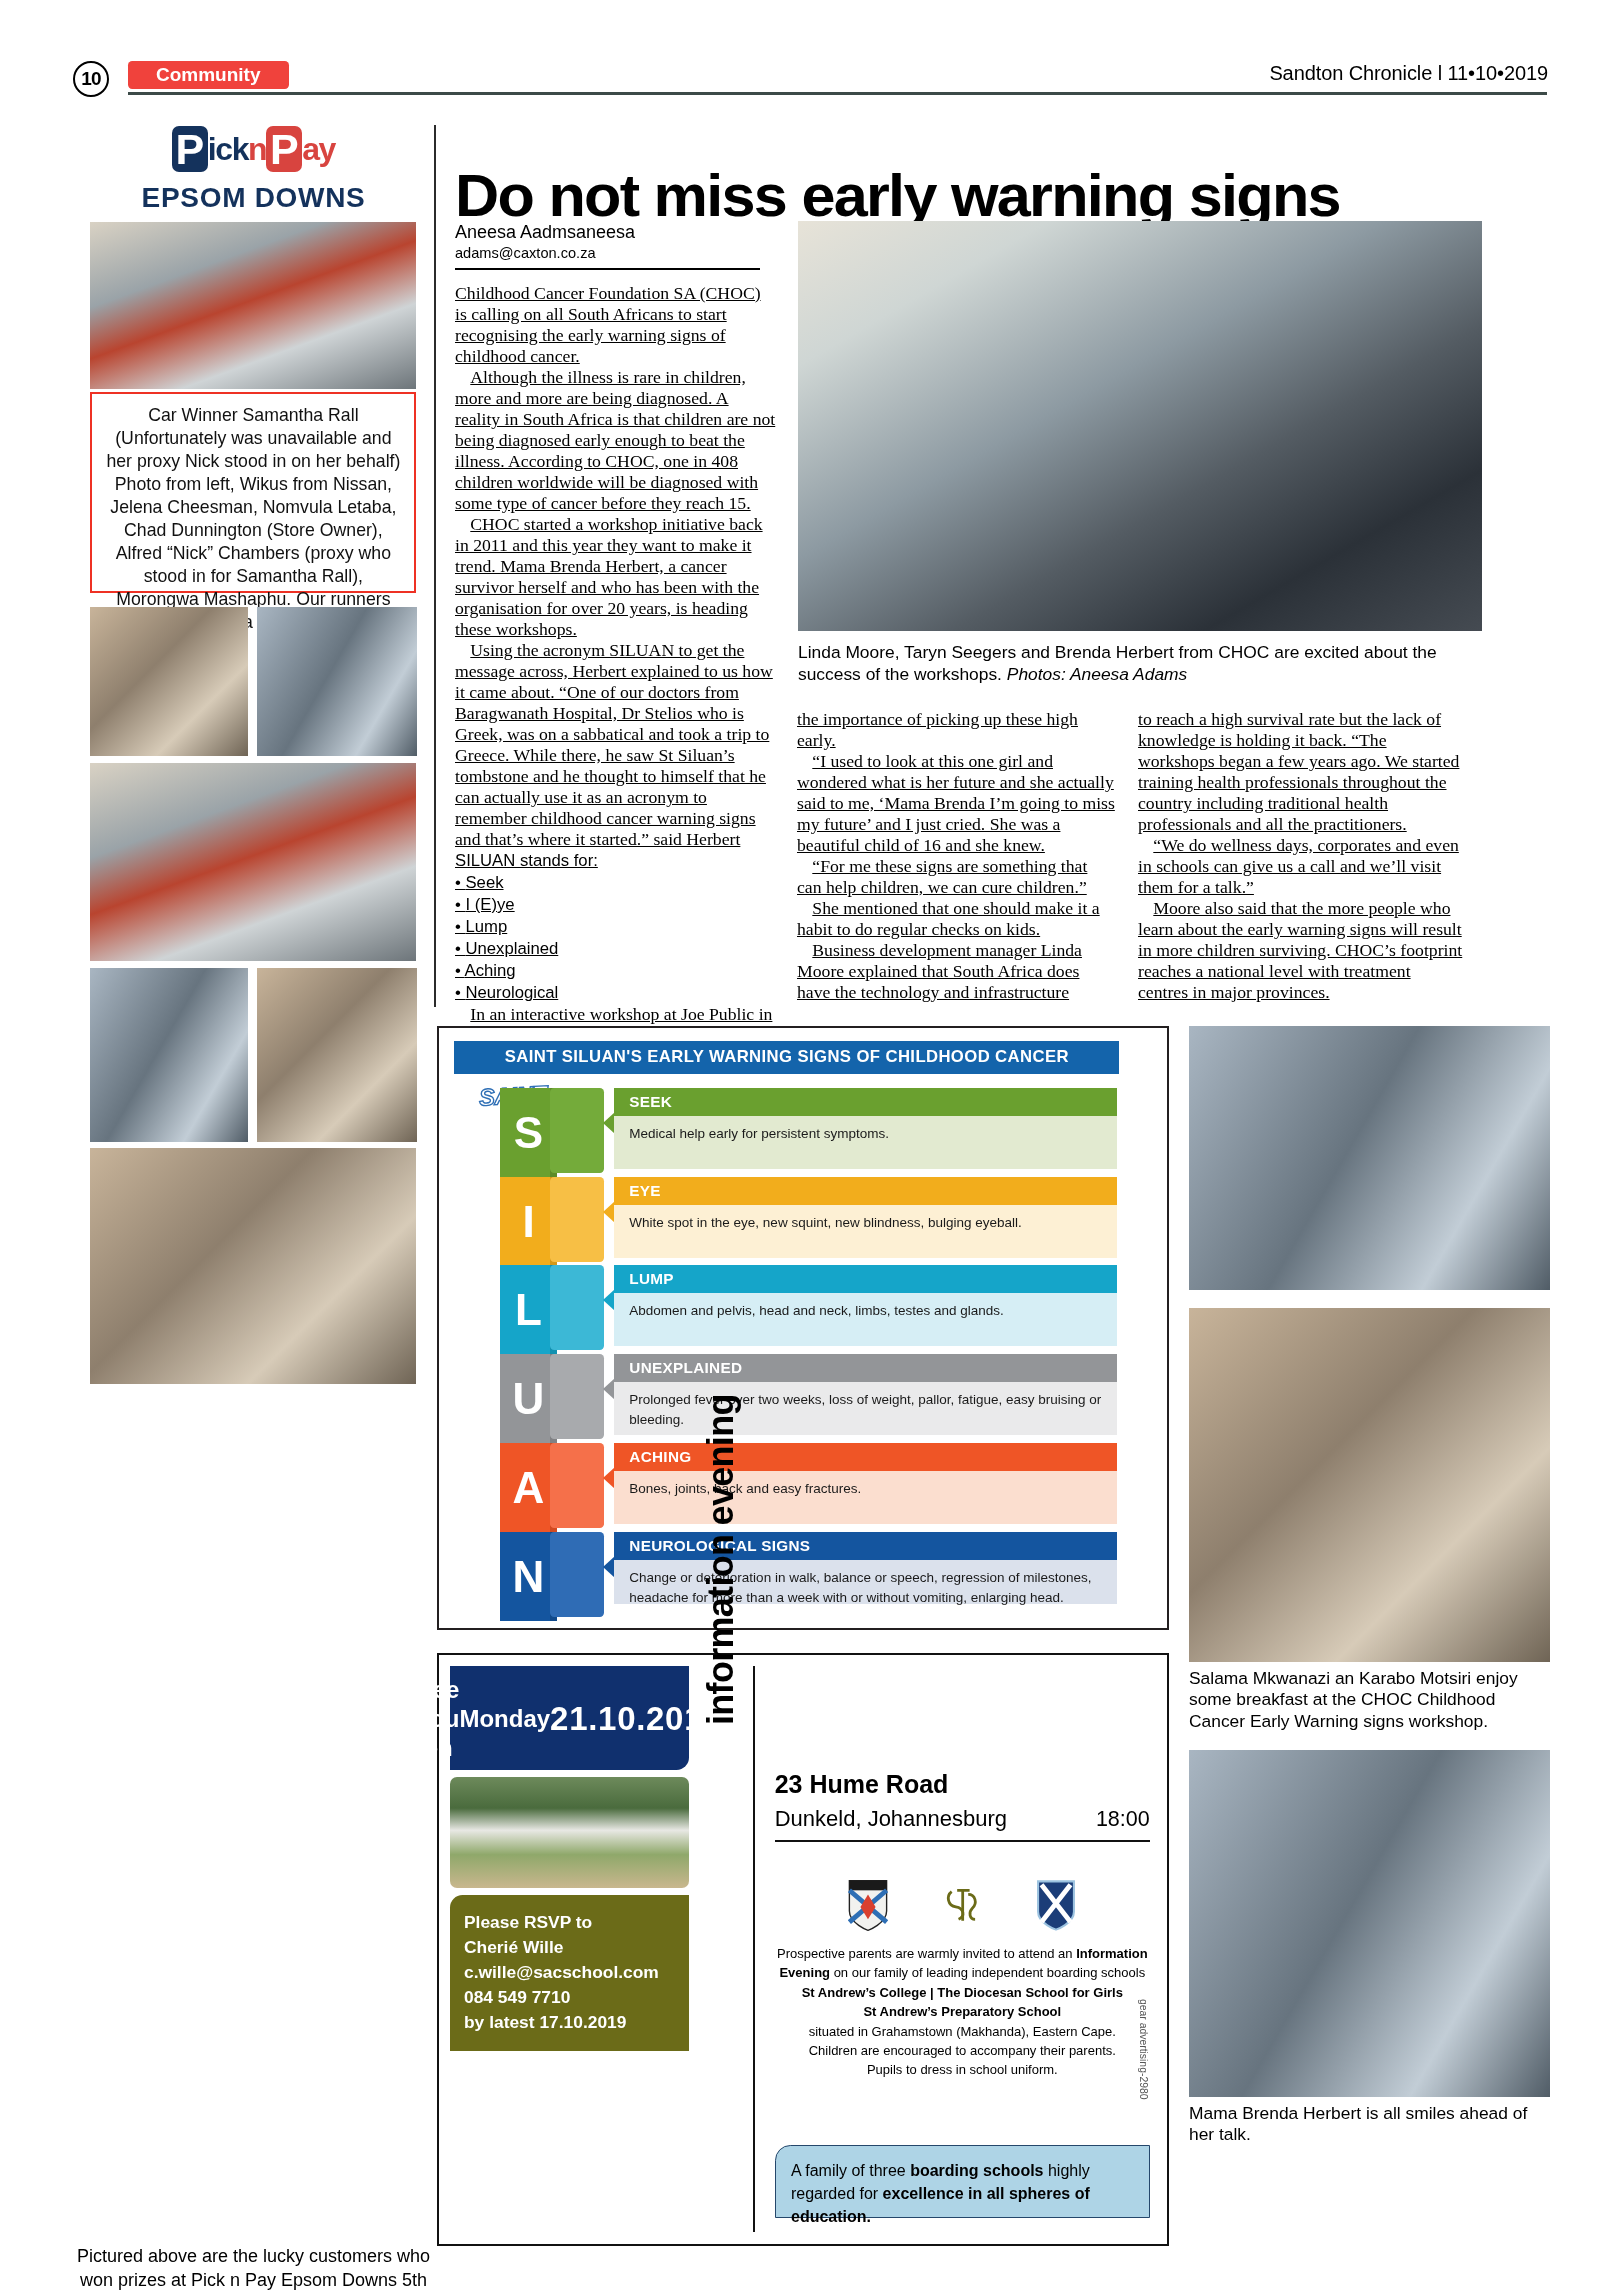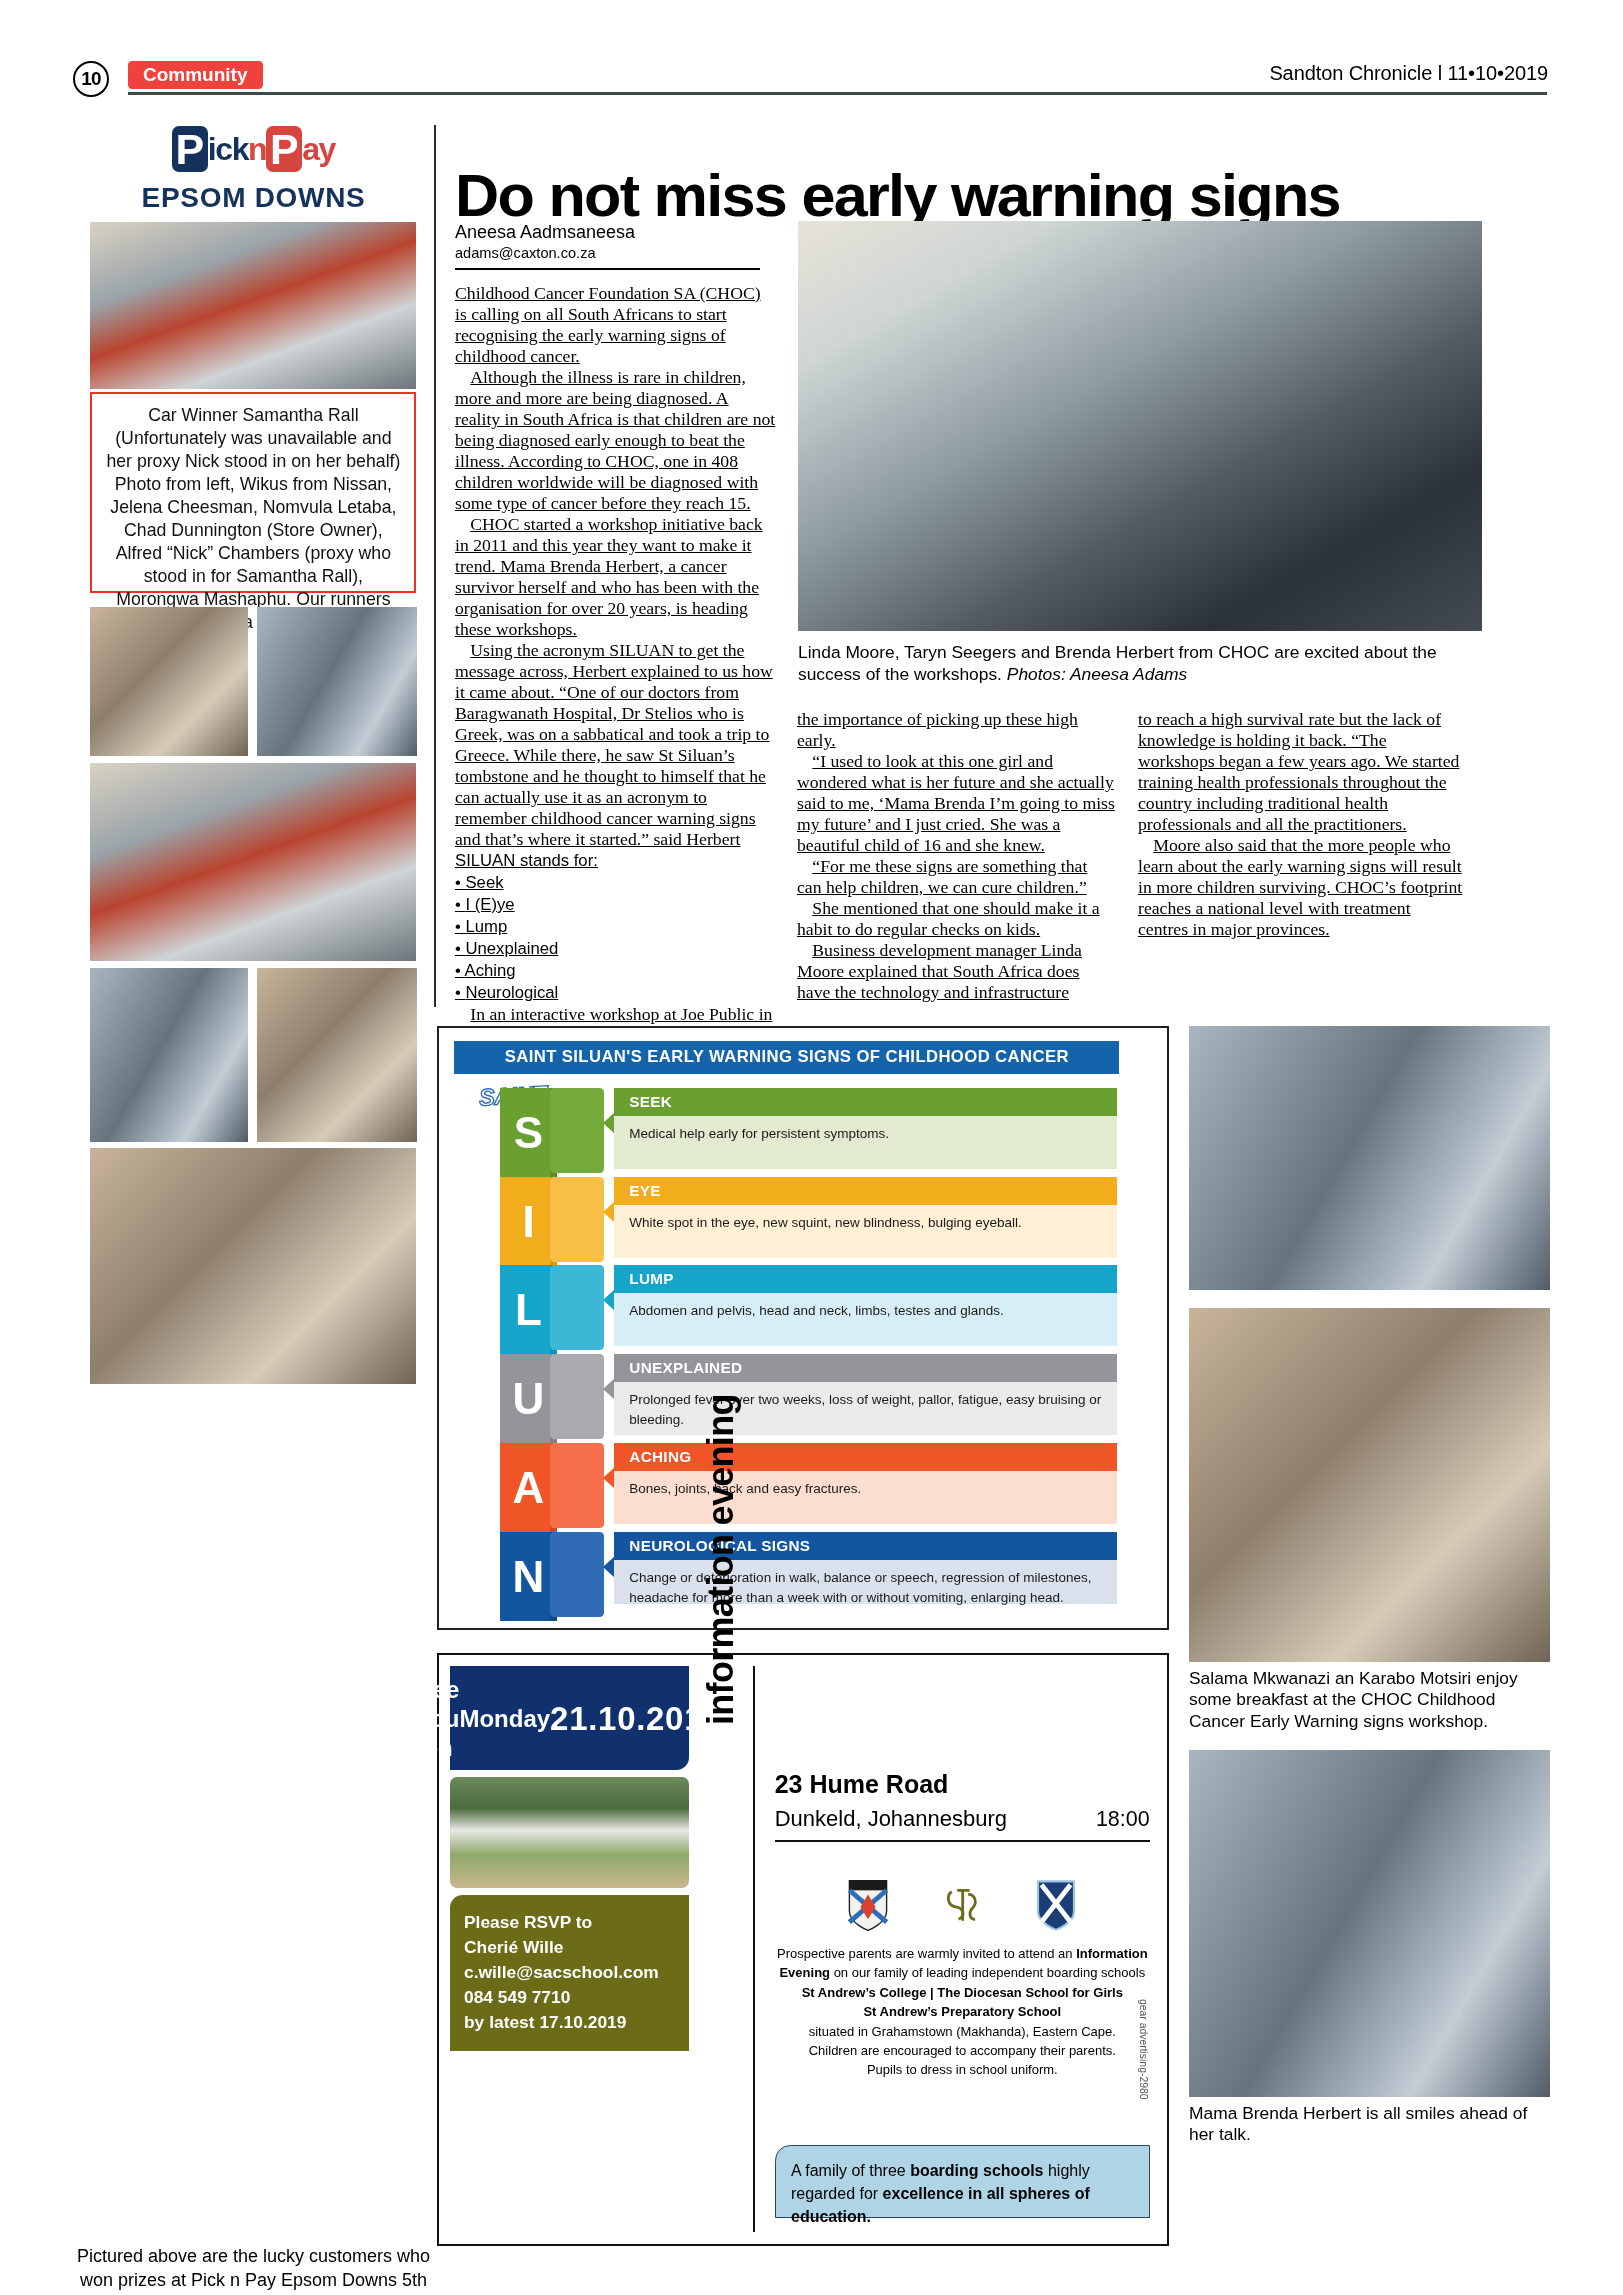--- a/index.html
+++ b/index.html
@@ -5,21 +5,21 @@
   html,body{margin:0;padding:0;background:#ffffff;}
   body{width:1624px;height:2295px;position:relative;font-family:"Liberation Sans",sans-serif;color:#000;overflow:hidden;}
 
   
   .abs{position:absolute;}
   .sans{font-family:"Liberation Sans",sans-serif;}
 
   
   #masthead{position:absolute;left:0;top:0;width:1624px;height:104px;}
   #folio-circle{position:absolute;left:105;left:73px;top:61px;width:32px;height:32px;border:2.1px solid #000;border-radius:50%;display:flex;align-items:center;justify-content:center;font-size:19px;font-weight:700;letter-spacing:-0.7px;}
-  #section-tag{position:absolute;left:128px;top:61px;height:28px;background:#f0423c;border-radius:4.2px;display:flex;align-items:center;padding:0 15px;}
+  #section-tag{position:absolute;left:128px;top:61px;height:28px;background:#f0423c;border-radius:4.2px;display:flex;align-items:center;padding:0 28px;}
   #section-tag span{color:#fff;font-size:19px;font-weight:600;}
   #masthead-right{position:absolute;right:76px;top:62px;font-size:20px;font-weight:500;letter-spacing:-0.1px;white-space:nowrap;}
   #masthead-rule{position:absolute;left:128px;top:92px;width:1419px;height:2.8px;background:#3c4a48;}
 
   
   #left-rail{position:absolute;left:73px;top:121px;width:361px;height:2124px;}
 
   #pnp-logo{position:absolute;left:17.4px;top:0px;width:326px;height:56px;display:flex;align-items:center;justify-content:center;}
   .pnp-tile{display:inline-flex;align-items:center;justify-content:center;border-radius:7px;font-weight:800;font-size:43px;line-height:1;color:#fff;width:36px;height:46px;}
   .pnp-blue{background:#14325c;}
@@ -197,20 +197,21 @@
 <div class="artcol" id="col2">
   <p class="noindent">the importance of picking up these high early.</p>
   <p>“I used to look at this one girl and wondered what is her future and she actually said to me, ‘Mama Brenda I’m going to miss my future’ and I just cried. She was a beautiful child of 16 and she knew.</p>
   <p>“For me these signs are something that can help children, we can cure children.”</p>
   <p>She mentioned that one should make it a habit to do regular checks on kids.</p>
   <p>Business development manager Linda Moore explained that South Africa does have the technology and infrastructure</p>
 </div>
 
 <div class="artcol" id="col3">
   <p class="noindent">to reach a high survival rate but the lack of knowledge is holding it back. “The workshops began a few years ago. We started training health professionals throughout the country including traditional health professionals and all the practitioners.</p>
+  <p>“We do wellness days, corporates and even in schools can give us a call and we’ll visit them for a talk.”</p>
   <p>Moore also said that the more people who learn about the early warning signs will result in more children surviving. CHOC’s footprint reaches a national level with treatment centres in major provinces.</p>
 </div>
 
 <div id="infographic">
   <div id="ig-header">
     <span>SAINT SILUAN'S EARLY WARNING SIGNS OF CHILDHOOD CANCER</span>
   </div>
   <div id="saint-word">SAINT</div>
 
   <div class="ig-row" style="top:60px">

